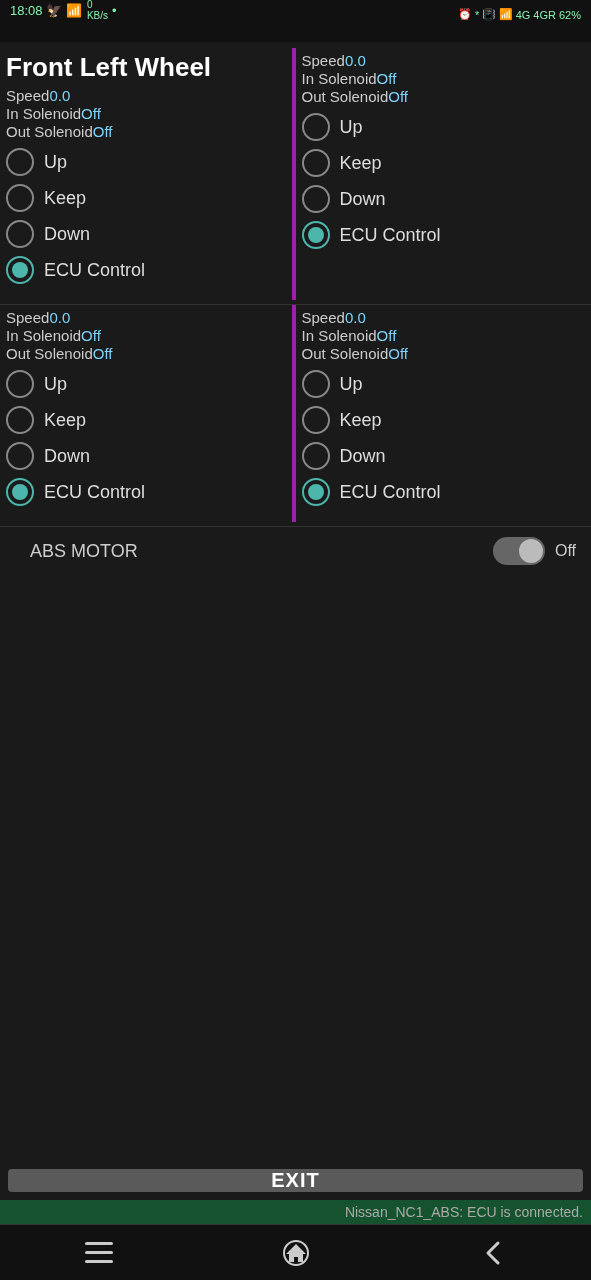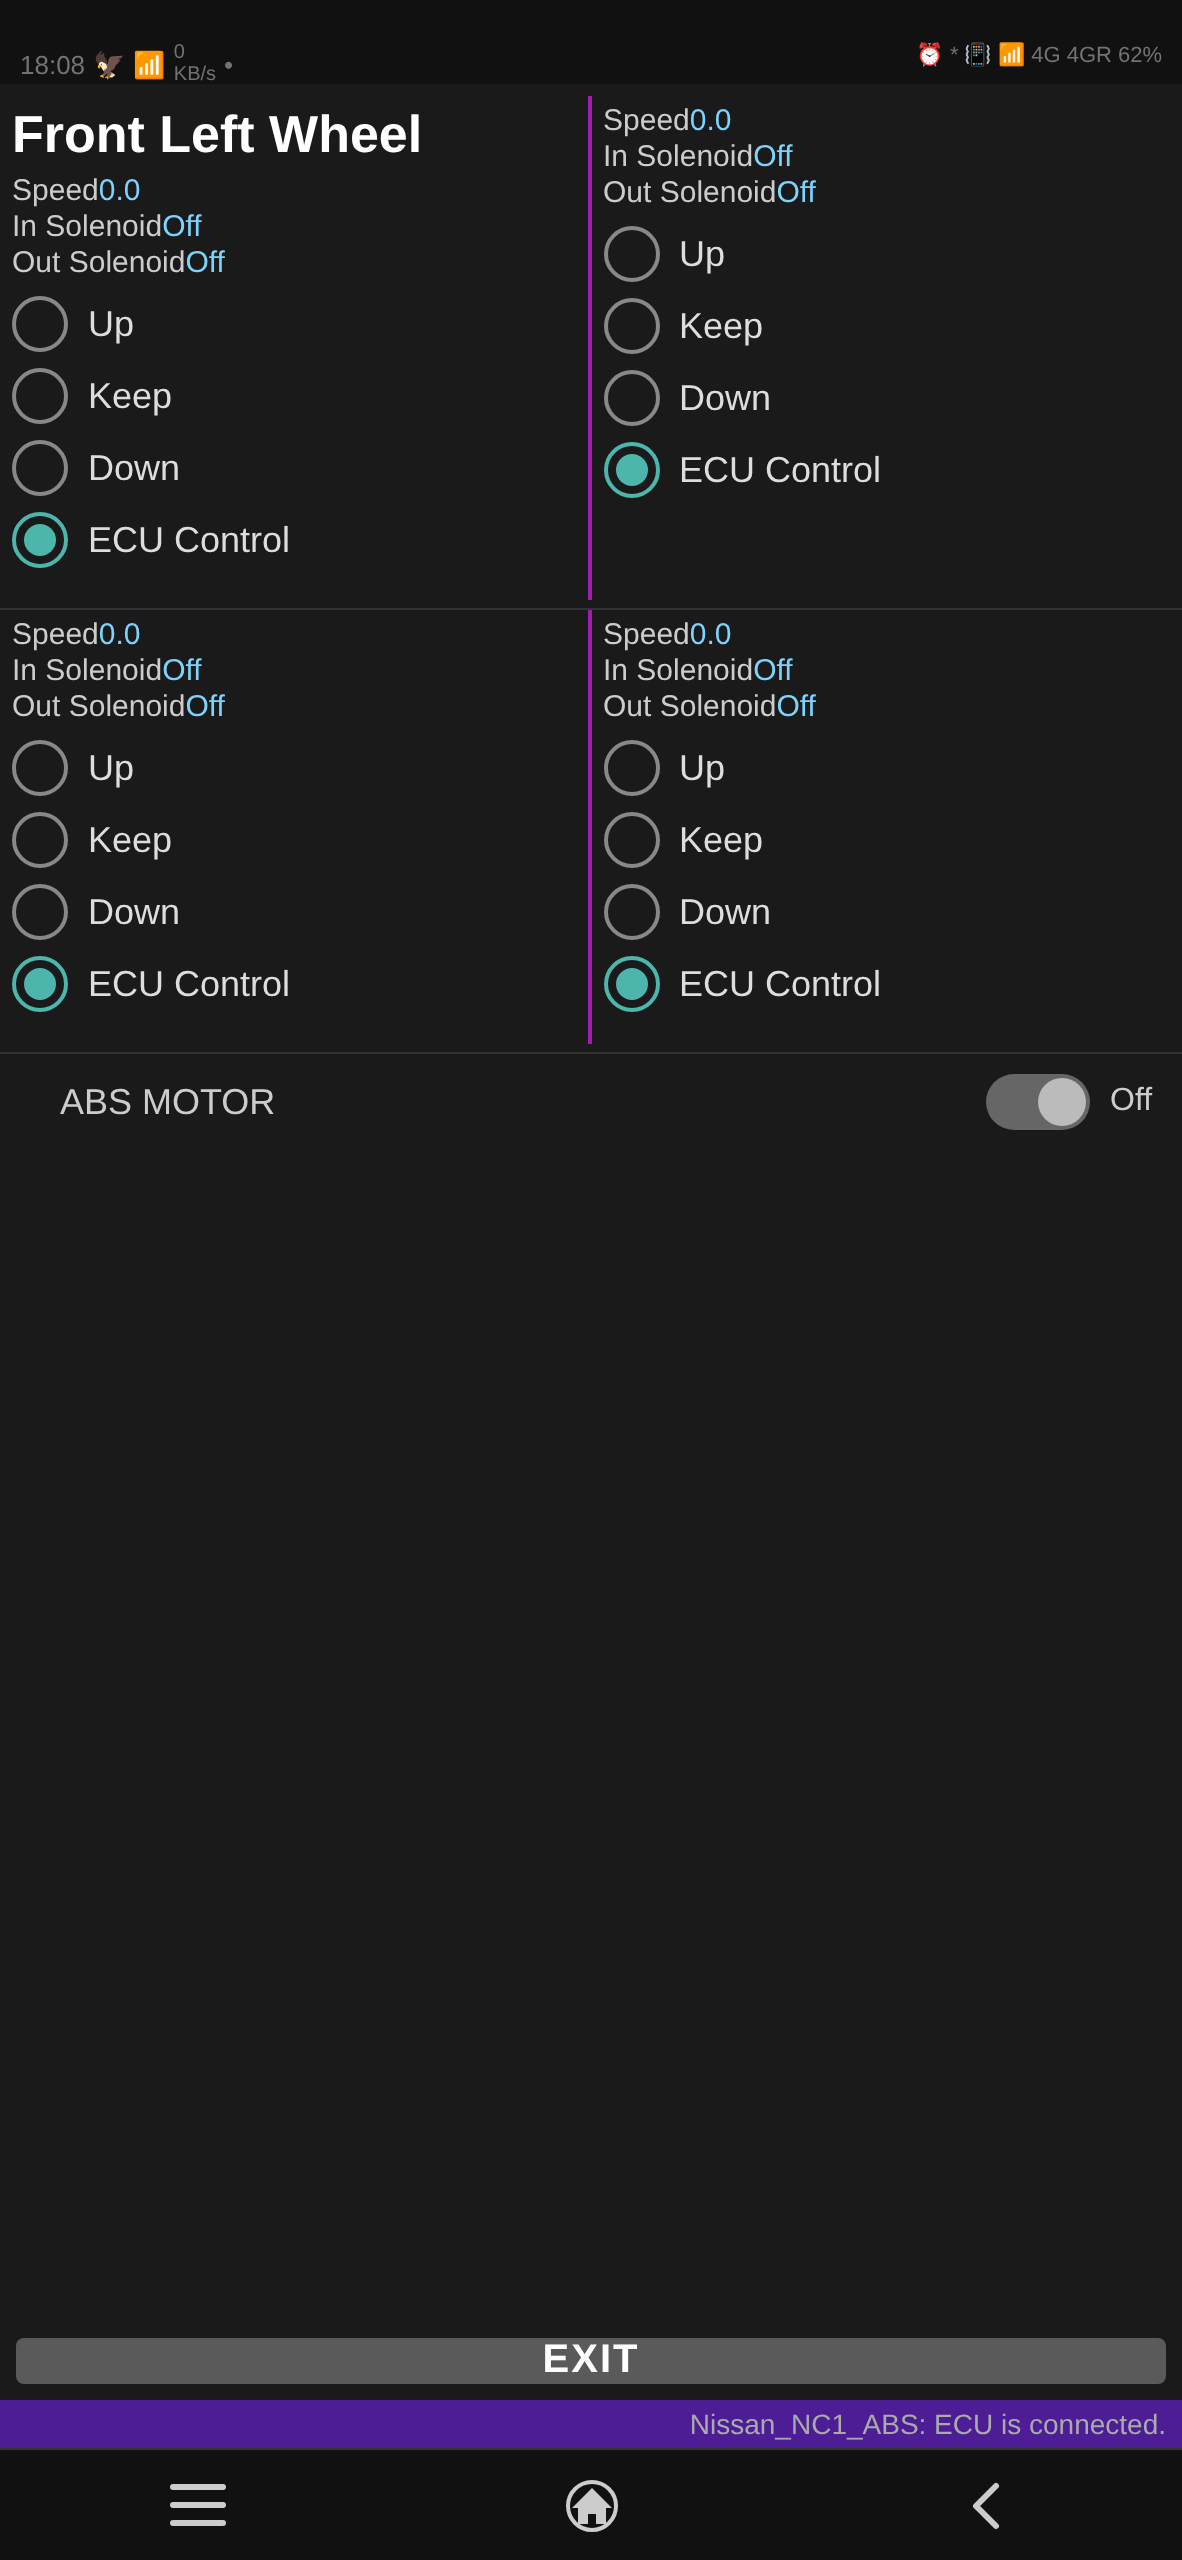--- a/index.html
+++ b/index.html
@@ -13,24 +13,24 @@
       display: flex;
       flex-direction: column;
       overflow-x: hidden;
     }
 
     
     .status-bar {
       background: #111;
       display: flex;
       justify-content: space-between;
-      align-items: flex-start;
+      align-items: flex-end;
       padding: 21px 10px;
       font-size: 13px;
-      color: #737373;
+      color: #86efac;
       height: 30px;
     }
     .status-left { display: flex; align-items: center; gap: 4px; }
     .status-right { display: flex; align-items: center; gap: 3px; font-size: 11px; }
 
     
     .main-content {
       flex: 1;
       padding: 6px 0 0 0;
     }
@@ -40,21 +40,21 @@
       display: grid;
       grid-template-columns: 1fr 1fr;
       border-bottom: 1px solid #333;
       padding-bottom: 4px;
     }
 
     .wheel-section {
       padding: 4px 8px 8px 6px;
     }
     .wheel-section:first-child {
-      border-right: 2px solid #a21caf;
+      border-right: 4px solid #a21caf;
     }
 
     .wheel-title {
       font-size: 26px;
       font-weight: bold;
       color: #fff;
       line-height: 1.2;
       margin-bottom: 4px;
     }
 
@@ -160,21 +160,21 @@
       cursor: pointer;
       letter-spacing: 1px;
     }
 
     
     .ecu-status {
       text-align: right;
       padding: 4px 8px;
       font-size: 14px;
       color: #aaa;
-      background: #4c1d95;
+      background: #14532d;
     }
 
     
     .nav-bar {
       background: #111;
       display: flex;
       justify-content: space-around;
       align-items: center;
       height: 56px;
       border-top: 1px solid #333;

